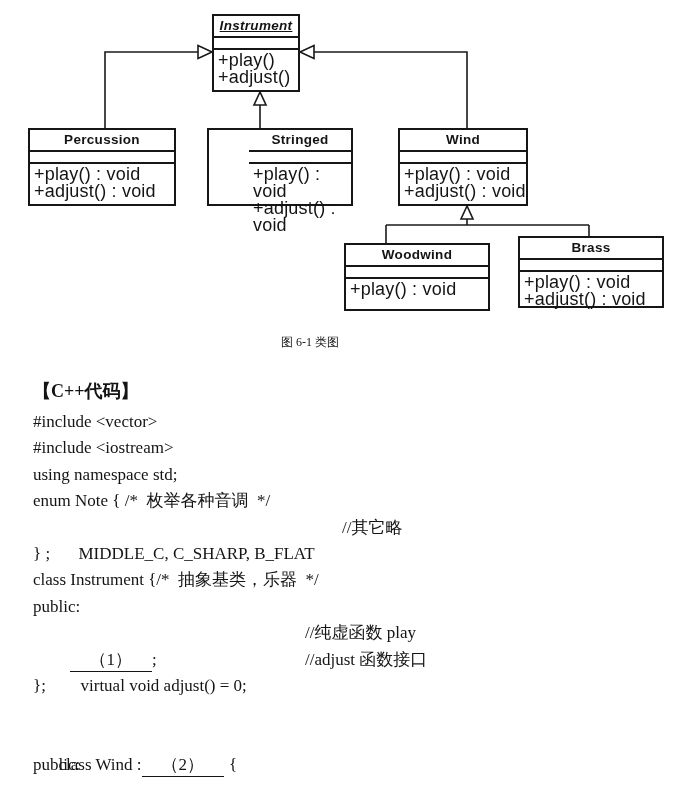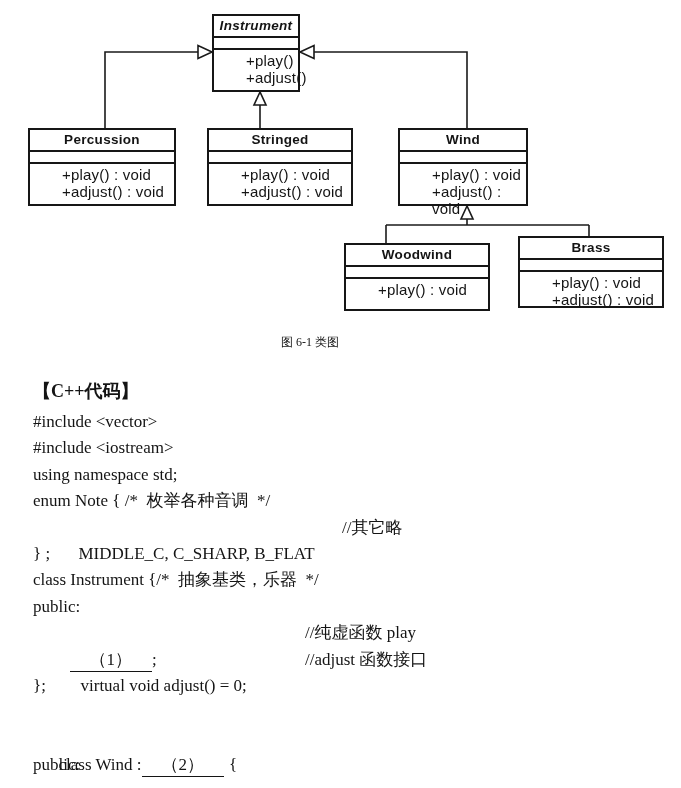--- a/index.html
+++ b/index.html
@@ -14,26 +14,26 @@
   .uml-class{
     position:absolute;box-sizing:border-box;background:#fff;
     border:2px solid #161616;
     font-family:"Liberation Sans","DejaVu Sans",sans-serif;
   }
   .uml-title{
     box-sizing:border-box;height:22px;border-bottom:2px solid #161616;
     text-align:center;font-weight:bold;font-size:13.5px;line-height:19px;
     letter-spacing:.3px;
   }
-  .uml-title.it{font-style:italic;}
+  .uml-title.it{font-style:italic;text-decoration:underline;}
   .uml-attrs{box-sizing:border-box;height:12px;border-bottom:2px solid #161616;}
-  .uml-methods{padding:2px 0 0 4px;font-size:15px;line-height:17px;letter-spacing:.2px;margin-left:28px;}
+  .uml-methods{padding:2px 0 0 4px;font-size:18px;line-height:17px;letter-spacing:.2px;}
   .c-instrument{left:212px;top:14px;width:88px;height:78px;}
   .c-percussion{left:28px;top:128px;width:148px;height:78px;}
-  .c-stringed{left:207px;top:128px;width:146px;height:78px;}
+  .c-stringed{left:207px;top:128px;width:146px;height:78px;padding-left:40px;}
   .c-wind{left:398px;top:128px;width:130px;height:78px;}
   .c-woodwind{left:344px;top:243px;width:146px;height:68px;}
   .c-brass{left:518px;top:236px;width:146px;height:72px;}
   .caption{
     position:absolute;top:334px;left:0;width:620px;
     text-align:center;font-size:12px;
   }
   
   .code{position:absolute;left:33px;top:379px;width:630px;font-size:17px;}
   .code-heading{font-weight:bold;font-size:18px;height:30px;line-height:24px;}

